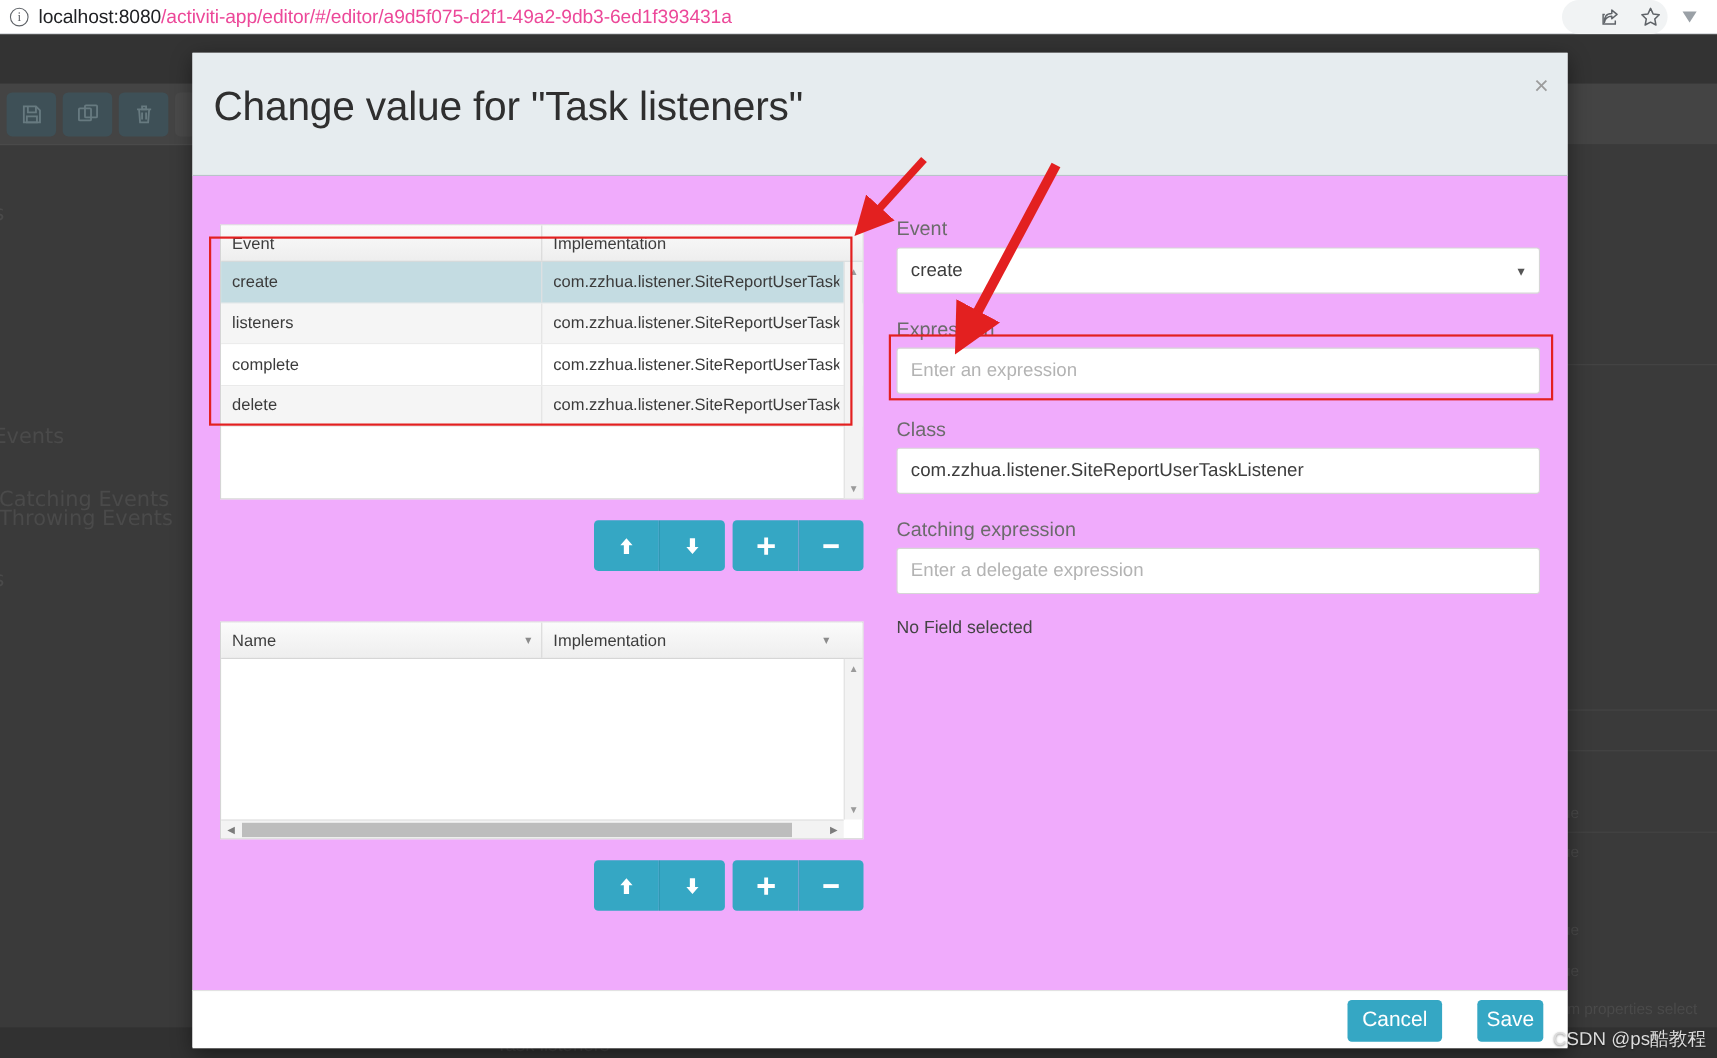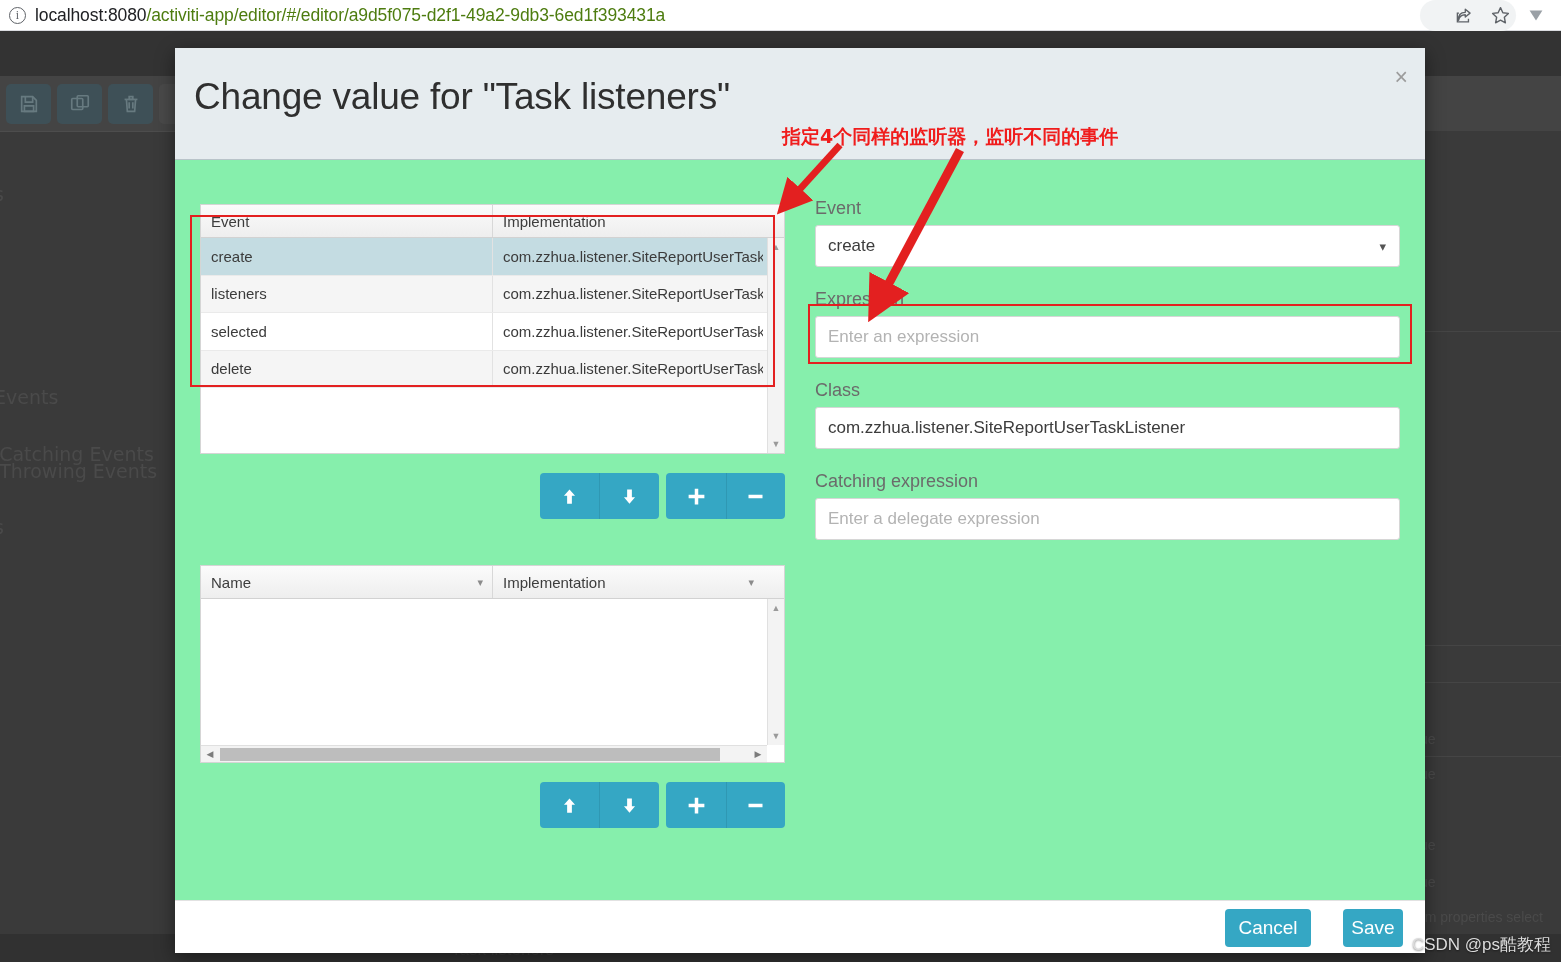--- a/index.html
+++ b/index.html
@@ -26,21 +26,21 @@
     border: 1.4px solid #5f6368; border-radius: 50%;
     color: #5f6368; font-size: 12px; line-height: 14px;
     text-align: center; font-family: "Liberation Serif", serif;
     flex: 0 0 auto;
   }
   #url-text {
     font-size: 17.5px; color: #202124;
     letter-spacing: -0.1px; white-space: nowrap;
   }
   #url-text .host { color: #202124; }
-  #url-text .path { color: #4d7c0f; }
+  #url-text .path { color: #ec4899; }
   #browser-actions {
     margin-left: auto; display: flex; align-items: center;
     height: 31px; padding-right: 8px; gap: 2px;
   }
   .chrome-ico {
     width: 34px; height: 31px; display: flex;
     align-items: center; justify-content: center;
   }
   .chrome-ico svg { display: block; }
   #chrome-round-bg {
@@ -126,21 +126,21 @@
     position: absolute; left: 19px; top: 28px;
     font-size: 37px; color: #2f2f2f; font-weight: 400;
     letter-spacing: -0.2px;
   }
   #modal-close {
     position: absolute; right: 17px; top: 18px;
     font-size: 23px; color: #9c9c9c; cursor: pointer;
     line-height: 1; font-family: "Liberation Sans", sans-serif;
   }
   #modal-body {
-    position: relative; height: 740px; background: #86efac;
+    position: relative; height: 740px; background: #f0abfc;
   }
   #modal-footer {
     position: relative; height: 52px;
     border-top: 1px solid #e2e2e2; background: #fff;
   }
 
   
   #left-col { position: absolute; left: 25px; top: 44px; width: 585px; }
 
   .grid-box {
@@ -391,21 +391,21 @@
         <div class="grid-body">
           <div class="grid-row selected">
             <div class="cell col-a">create</div>
             <div class="cell col-b">com.zzhua.listener.SiteReportUserTaskL</div>
           </div>
           <div class="grid-row even">
             <div class="cell col-a">listeners</div>
             <div class="cell col-b">com.zzhua.listener.SiteReportUserTaskL</div>
           </div>
           <div class="grid-row odd">
-            <div class="cell col-a">selected</div>
+            <div class="cell col-a">complete</div>
             <div class="cell col-b">com.zzhua.listener.SiteReportUserTaskL</div>
           </div>
           <div class="grid-row even">
             <div class="cell col-a">delete</div>
             <div class="cell col-b">com.zzhua.listener.SiteReportUserTaskL</div>
           </div>
         </div>
         <div class="vscroll" style="top:33px;">
           <div class="arrow up">▲</div>
           <div class="arrow down">▼</div>
@@ -502,32 +502,32 @@
       <div class="fld-group">
         <div class="fld-label">Class</div>
         <input class="fld-input" type="text" value="com.zzhua.listener.SiteReportUserTaskListener" style="">
       </div>
 
       <div class="fld-group">
         <div class="fld-label">Catching expression</div>
         <input class="fld-input" type="text" placeholder="Enter a delegate expression" style="">
       </div>
 
+      <div id="no-field-text">No Field selected</div>
     </div>
 
   </div>
 
   <div id="modal-footer">
     <button class="footer-btn" id="cancel-btn">Cancel</button>
     <button class="footer-btn" id="save-btn">Save</button>
   </div>
 </div>
 
 <div id="anno-layer">
-  <div id="anno-text">指定4个同样的监听器，监听不同的事件</div>
 
   <div class="anno-rect" id="anno-rect-table"></div>
   <div class="anno-rect" id="anno-rect-class"></div>
 
   <svg width="1561" height="962" style="position:absolute;left:0;top:0;">
     <defs>
       <marker id="ah" markerWidth="5" markerHeight="5" refX="2.2" refY="2.5" orient="auto">
         <path d="M0,0 L5,2.5 L0,5 z" fill="#e32020"></path>
       </marker>
     </defs>

